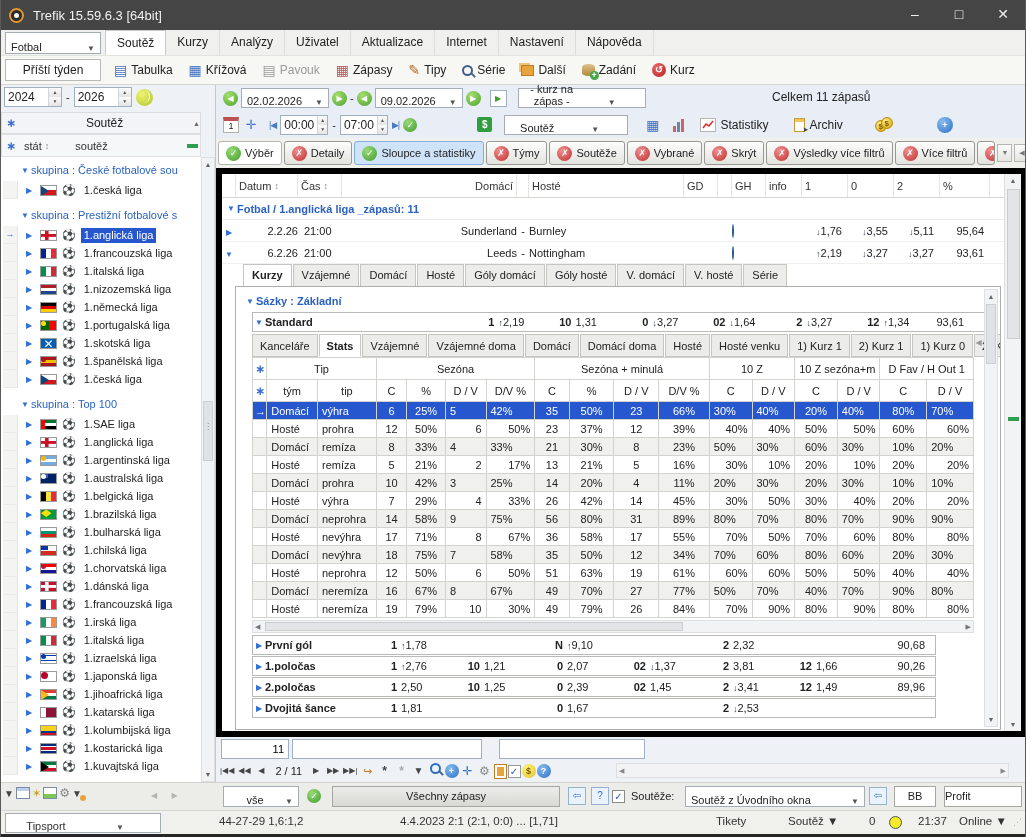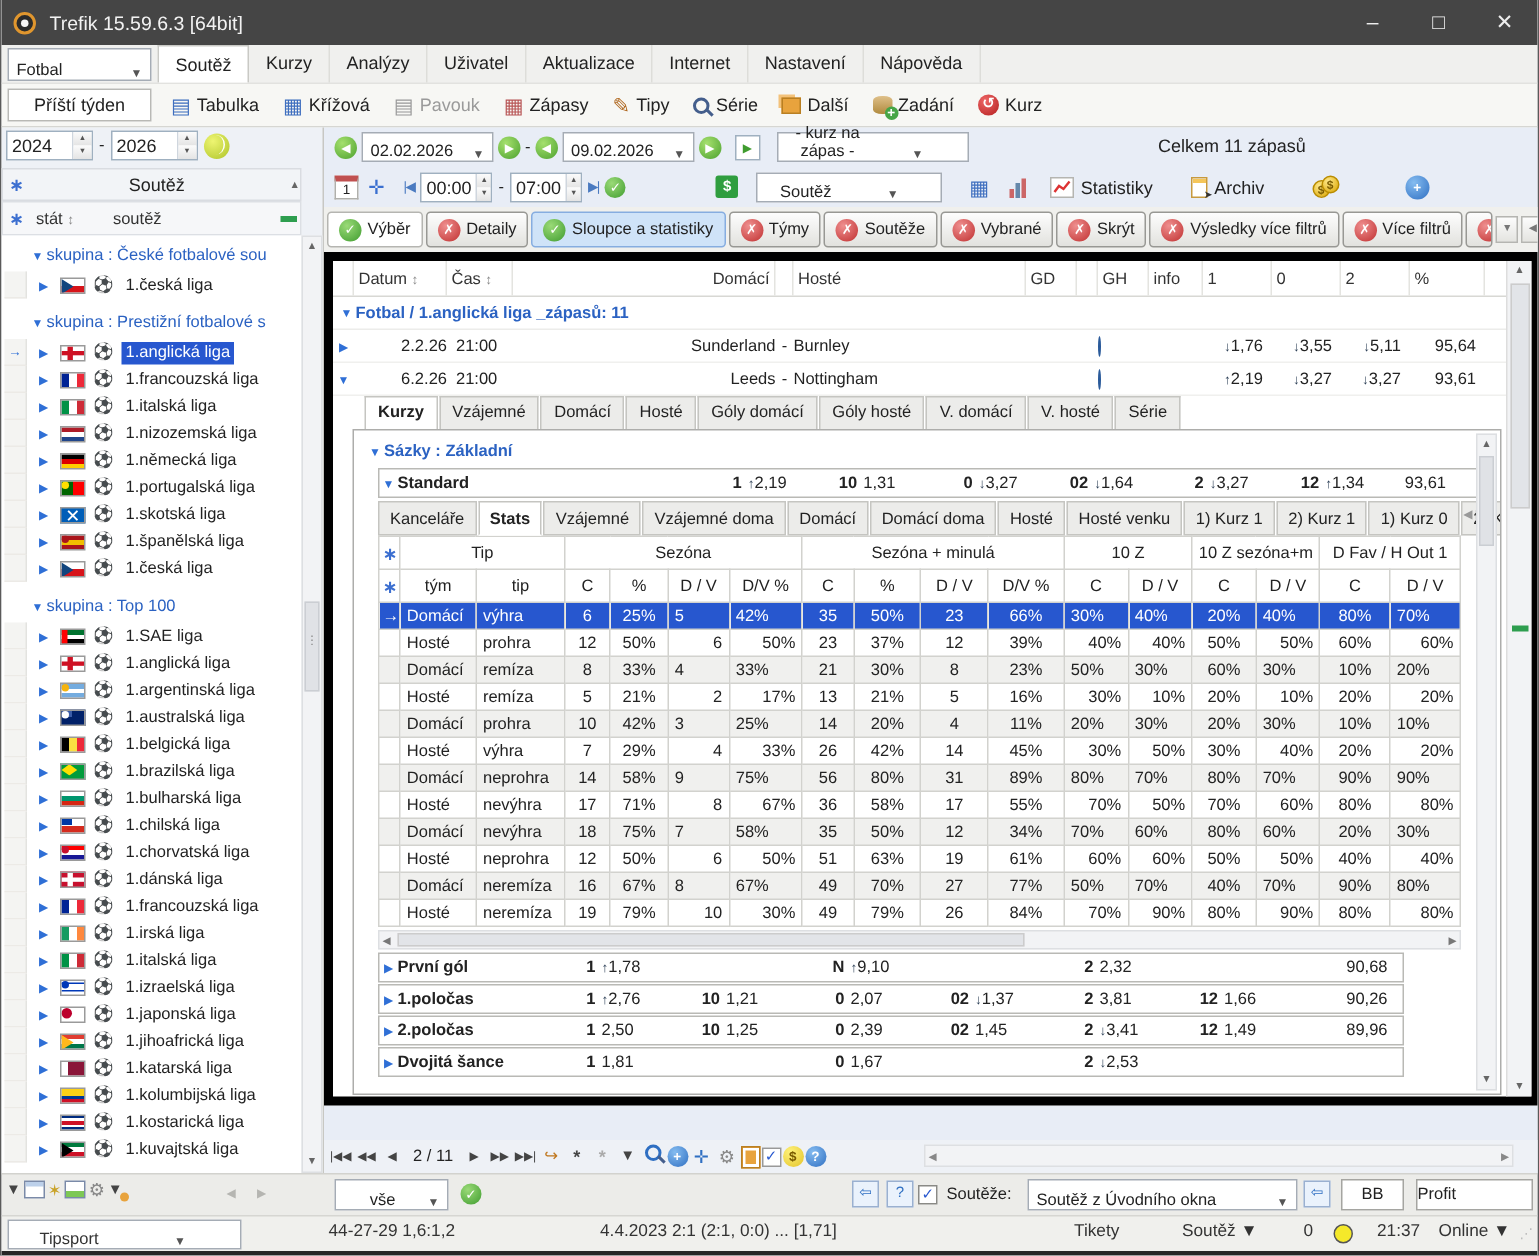--- a/index.html
+++ b/index.html
@@ -1283,20 +1283,25 @@
         </div>
 
       <div class="vscroll">
         <span class="sarr">▲</span>
         <div class="vthumb"></div>
         <span class="gdash" style="position:static;margin-top:78px"></span>
         <span class="sarr" style="margin-top:auto">▼</span>
       </div>
     </div>
 
+    <div class="inputsrow">
+      <input class="finput" style="margin-left: 5px; width: 68px; text-align: right;" value="11">
+      <input class="finput" style="margin-left: 3px; width: 190px;">
+      <input class="finput" style="margin-left: 17px; width: 146px;">
+    </div>
 
     <div class="navrow">
       <span class="nbtn">|◀◀</span>
       <span class="nbtn">◀◀</span>
       <span class="nbtn">◀</span>
       <span class="pager">2 / 11</span>
       <span class="nbtn">▶</span>
       <span class="nbtn">▶▶</span>
       <span class="nbtn">▶▶|</span>
       <span class="nbtn" style="color:#c07820;font-size:11px">↪</span>
@@ -1326,20 +1331,21 @@
       <span class="sq green"></span>
       <span class="gear">⚙</span>
       <span class="funnel" style="position:relative">▼<span style="position:absolute;right:-4px;bottom:-2px;width:6px;height:6px;background:#e8a33d;border-radius:50%"></span></span>
     </div>
     <div class="sidearrows">◀ ▶</div>
     <div class="dd vsedd">
         <span style="flex:1;text-align:center">vše</span>
         <span class="arr">▼</span>
       </div>
     <span class="ci green" style="position:absolute;left:306px;top:6px">✓</span>
+    <div class="allbtn">Všechny zápasy</div>
     <span class="sqbtn" style="left:567px">⇦</span>
     <span class="sqbtn" style="left:590px">?</span>
     <span class="cb">✓</span>
     <span class="souteze-lbl">Soutěže:</span>
     <div class="dd soutezdd2">
         <span>Soutěž z Úvodního okna</span>
         <span class="arr">▼</span>
       </div>
     <span class="sqbtn" style="left:868px">⇦</span>
     <div class="bbbtn">BB</div>

